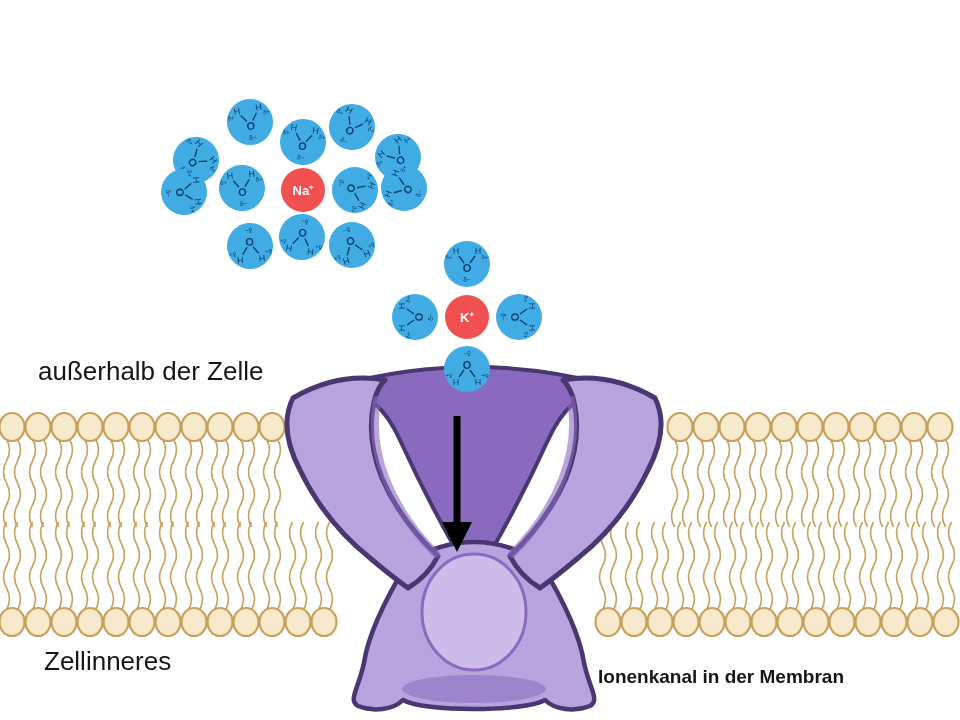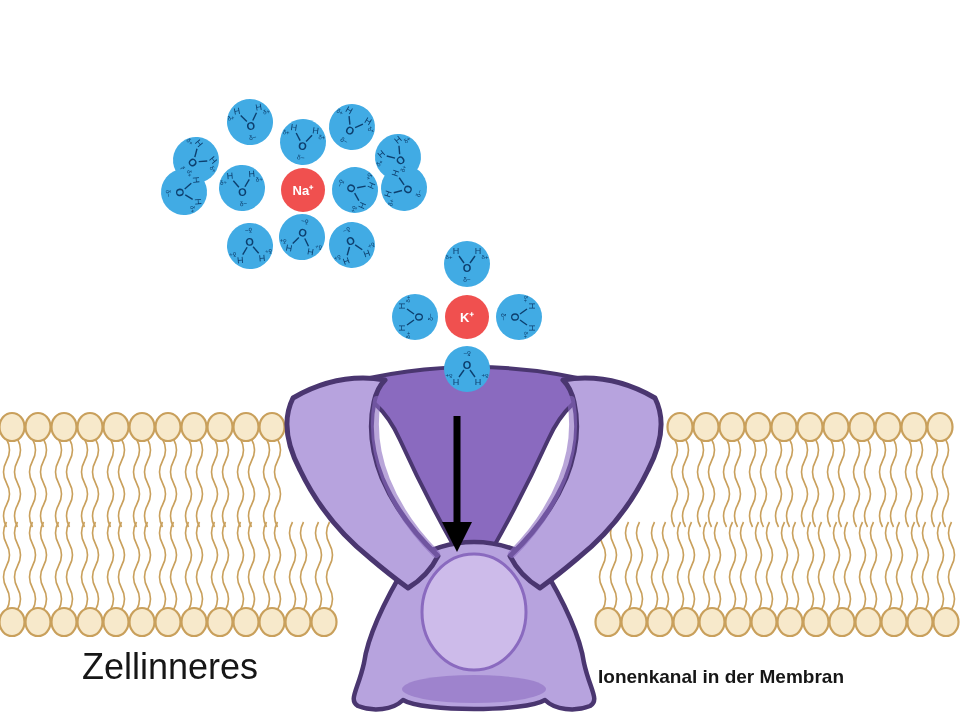--- a/index.html
+++ b/index.html
@@ -3,21 +3,21 @@
 <meta charset="utf-8">
 <style>
   html,body{margin:0;padding:0;background:#ffffff;}
   .canvas{
     position:relative;width:960px;height:720px;background:#ffffff;overflow:hidden;
     font-family:"Liberation Sans",sans-serif;
   }
   svg{position:absolute;left:0;top:0;font-family:"Liberation Sans",sans-serif;}
   .label{position:absolute;color:#161616;white-space:nowrap;}
   .label-outside{left:38px;top:356px;font-size:26px;}
-  .label-inside{left:44px;top:646px;font-size:36px;margin-left:38px;}
+  .label-inside{left:44px;top:646px;font-size:26px;}
   .label-channel{left:598px;top:666px;font-size:19px;font-weight:600;}
 </style>
 </head>
 <body>
 
 <div class="canvas">
   <svg id="scene" width="960" height="720" viewBox="0 0 960 720">
       <g>
         <g>
           <path d="M 6.5 439 q 6 11 0 22 q -6 11 0 22 q 6 11 0 22 q -6 11 0 22" fill="none" stroke="#c9a05c" stroke-width="1.6"></path>
@@ -459,15 +459,16 @@
       </g>
       <g transform="translate(303,190)">
         <circle r="22" fill="#f0504f"></circle>
         <text y="5" font-size="13" font-weight="bold" fill="#ffffff" text-anchor="middle">Na⁺</text>
       </g>
       <g transform="translate(467,317)">
         <circle r="22" fill="#f0504f"></circle>
         <text y="5" font-size="13" font-weight="bold" fill="#ffffff" text-anchor="middle">K⁺</text>
       </g>
     </svg>
+  <div class="label label-outside">außerhalb der Zelle</div>
   <div class="label label-inside">Zellinneres</div>
   <div class="label label-channel">Ionenkanal in der Membran</div>
 </div>
 
 </body></html>

